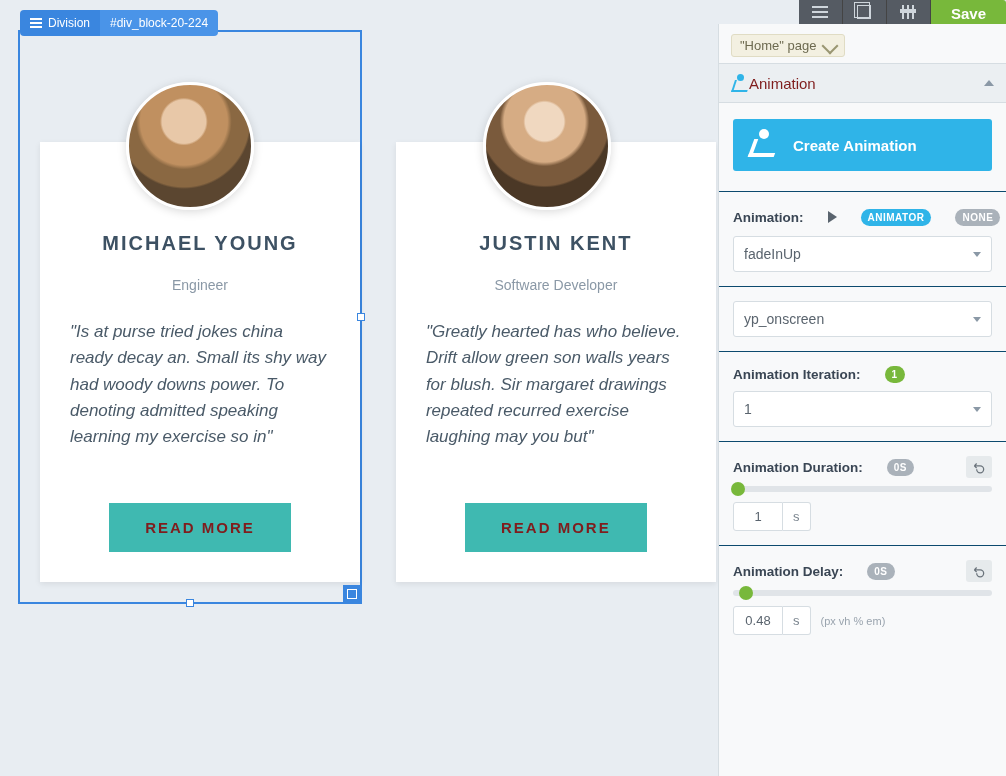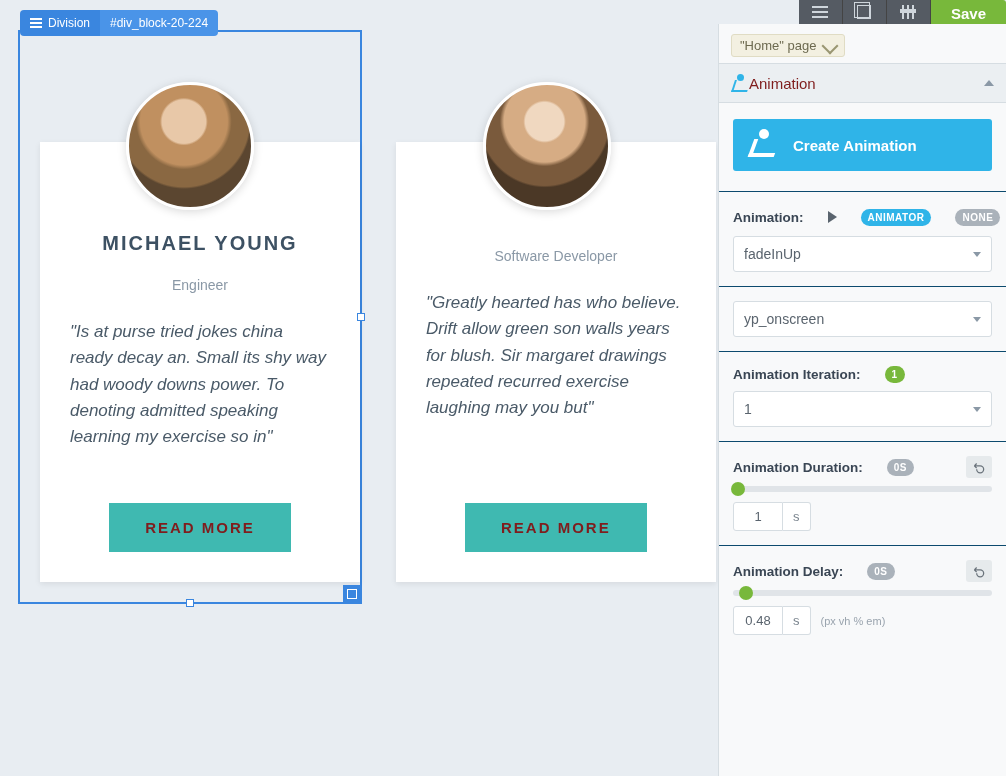--- a/index.html
+++ b/index.html
@@ -425,20 +425,21 @@
       <div class="sel-handle right"></div>
       <div class="sel-handle bottom"></div>
       <div class="sel-corner">
           <span></span>
         </div>
     </div>
 
     <div class="card-wrap alt" style="width:320px">
       <div class="avatar two"></div>
       <div class="card">
+        <h3>JUSTIN KENT</h3>
         <div class="role">Software Developer</div>
         <div class="quote">"Greatly hearted has who believe. Drift allow green son walls years for blush. Sir margaret drawings repeated recurred exercise laughing may you but"</div>
         <div class="btn">READ MORE</div>
       </div>
     </div>
   </div>
 </div>
 
 <div class="panel">
   <div class="panel-head">

